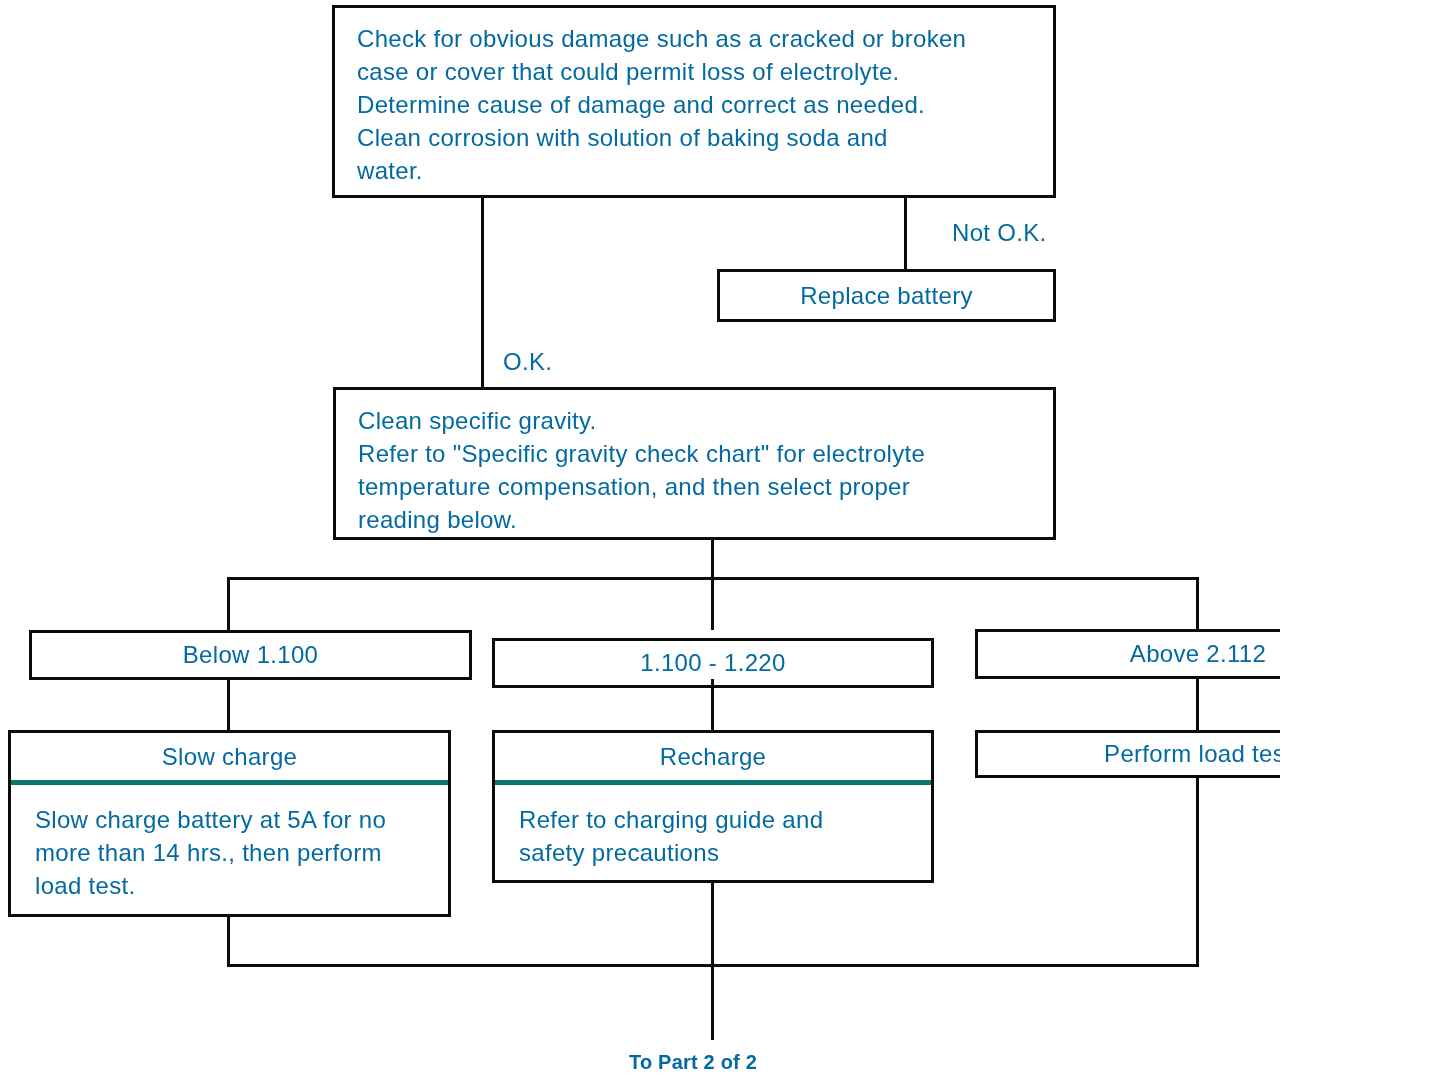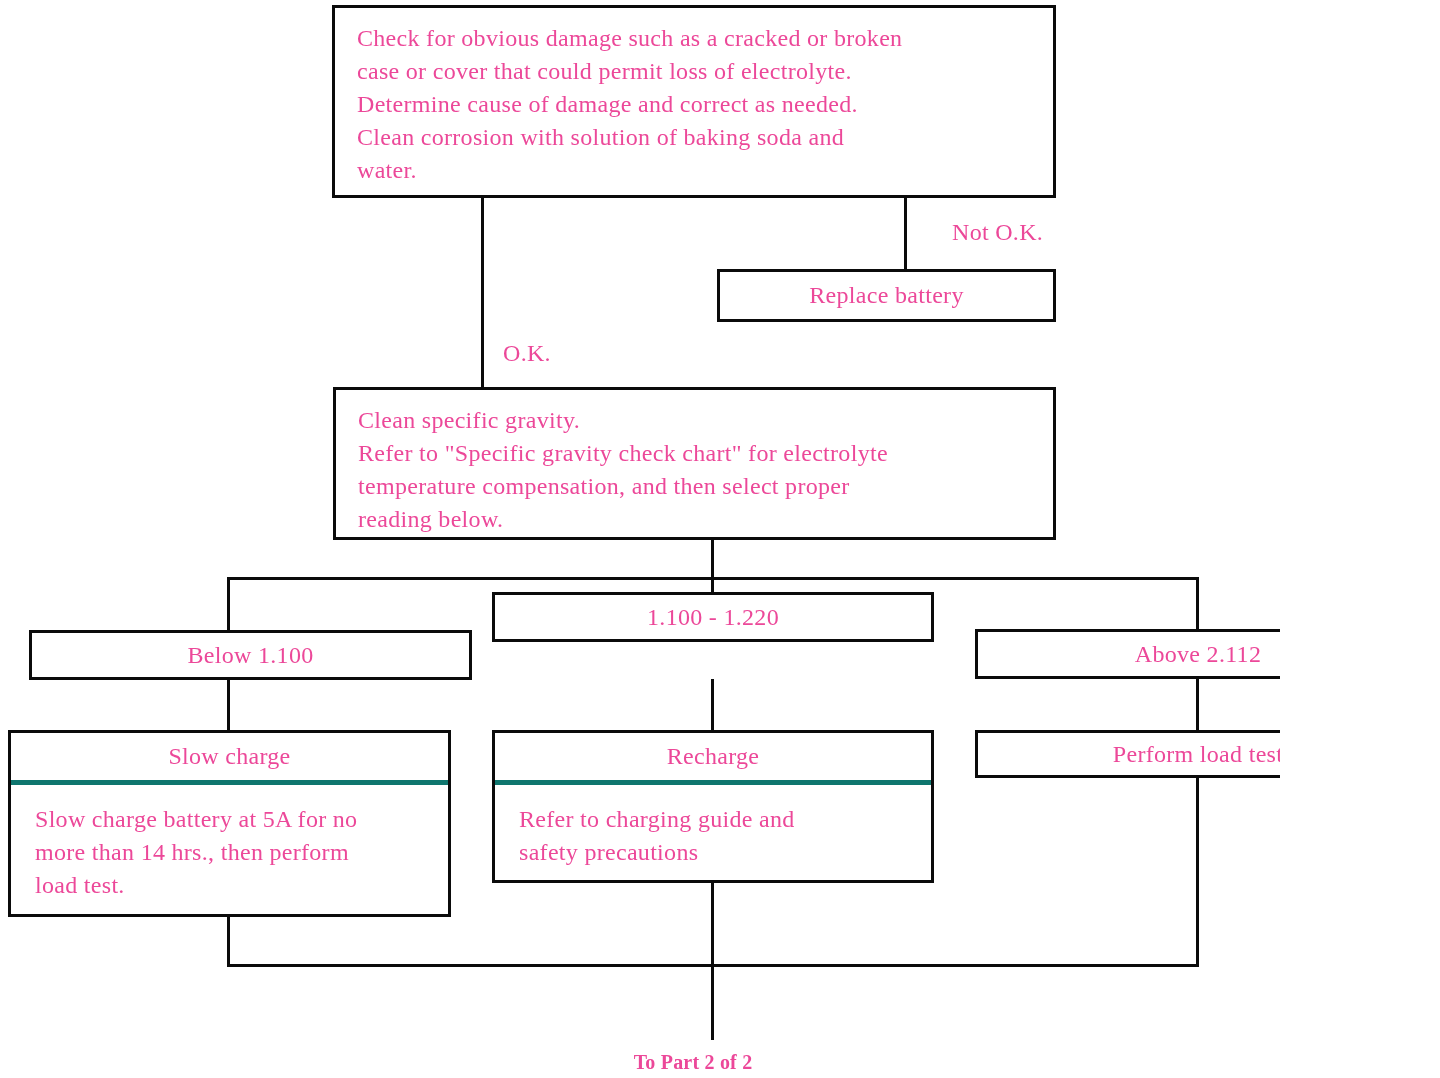--- a/index.html
+++ b/index.html
@@ -5,22 +5,22 @@
   html, body {
     margin: 0;
     padding: 0;
     background: #ffffff;
   }
   .canvas {
     position: relative;
     width: 1280px;
     height: 1078px;
     background: #ffffff;
-    font-family: Liberation Serif, serif;
-    color: #ec4899;
+    font-family: Liberation Sans, sans-serif;
+    color: #0369a1;
     overflow: hidden;
   }
   .node {
     position: absolute;
     border: 3px solid #0b0b0b;
     background: #ffffff;
     box-sizing: border-box;
   }
   .box-text {
     white-space: pre-line;
@@ -75,21 +75,21 @@
 
   <div class="node pad" style="left:332px; top:5px; width:724px; height:193px;">
     <div class="box-text">Check for obvious damage such as a cracked or broken
 case or cover that could permit loss of electrolyte.
 Determine cause of damage and correct as needed.
 Clean corrosion with solution of baking soda and
 water.</div>
   </div>
 
   <div class="line" style="left:481px; top:196px; width:3px; height:191px;"></div>
-  <div class="free-label" style="left:503px; top:340px;">O.K.</div>
+  <div class="free-label" style="left:503px; top:348px;">O.K.</div>
 
   <div class="line" style="left:904px; top:196px; width:3px; height:76px;"></div>
   <div class="free-label" style="left:952px; top:219px;">Not O.K.</div>
 
   <div class="node center-label" style="left:717px; top:269px; width:339px; height:53px;">
     <span>Replace battery</span>
   </div>
 
   <div class="node pad" style="left:333px; top:387px; width:723px; height:153px;">
     <div class="box-text">Clean specific gravity.
@@ -102,21 +102,21 @@
 
   <div class="line" style="left:227px; top:577px; width:972px; height:3px;"></div>
 
   <div class="line" style="left:227px; top:577px; width:3px; height:53px;"></div>
   <div class="line" style="left:711px; top:577px; width:3px; height:53px;"></div>
   <div class="line" style="left:1196px; top:577px; width:3px; height:53px;"></div>
 
   <div class="node center-label" style="left:8px; top:630px; width:443px; height:50px;margin-left:21px;">
     <span>Below 1.100</span>
   </div>
-  <div class="node center-label" style="left:492px; top:592px; width:442px; height:50px;">
+  <div class="node center-label" style="left:492px; top:638px; width:442px; height:50px;">
     <span>1.100 - 1.220</span>
   </div>
   <div class="node center-label" style="left:975px; top:629px; width:446px; height:50px;">
     <span>Above 2.112</span>
   </div>
 
   <div class="line" style="left:227px; top:679px; width:3px; height:53px;"></div>
   <div class="line" style="left:711px; top:679px; width:3px; height:53px;"></div>
   <div class="line" style="left:1196px; top:678px; width:3px; height:54px;"></div>
 

